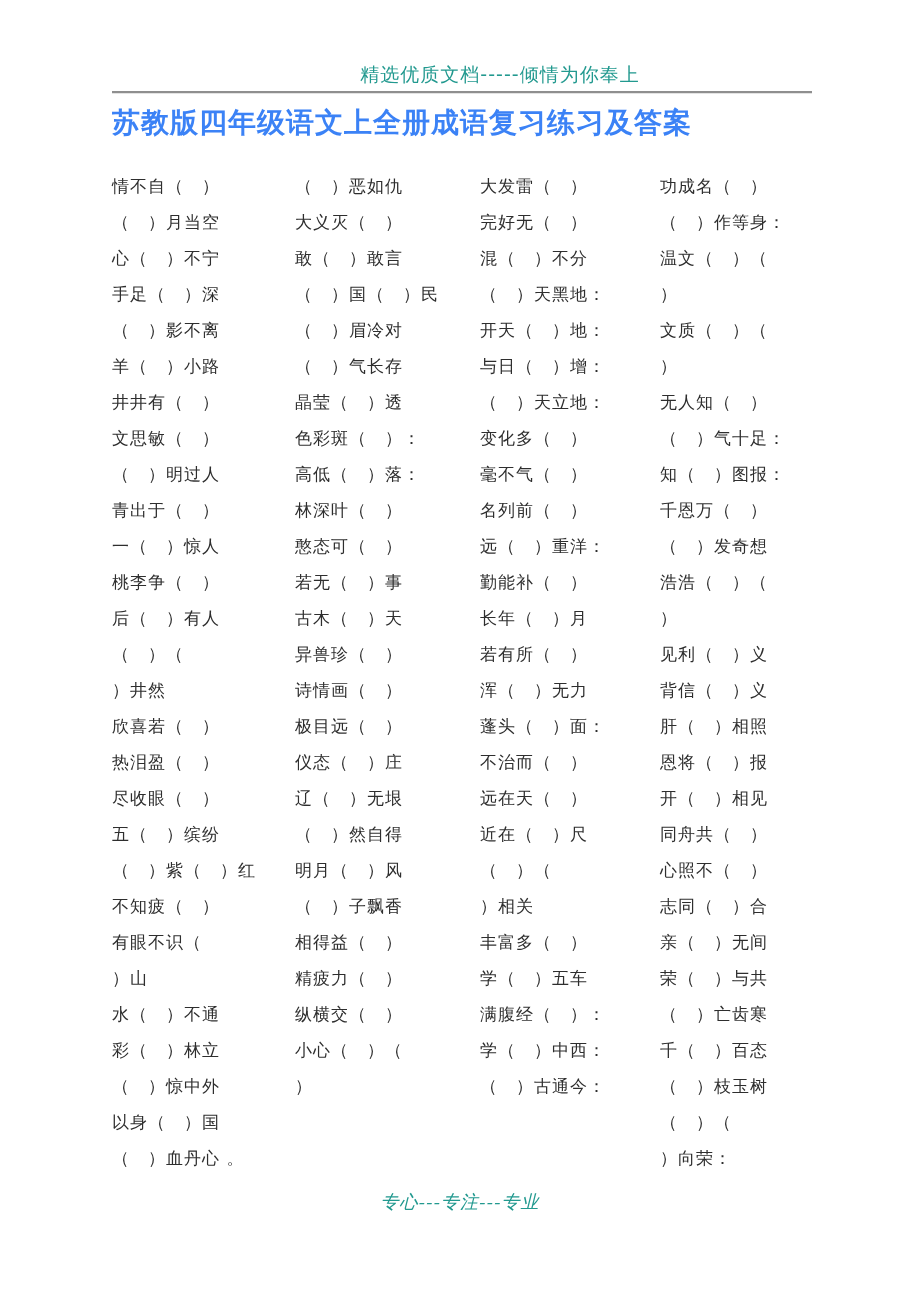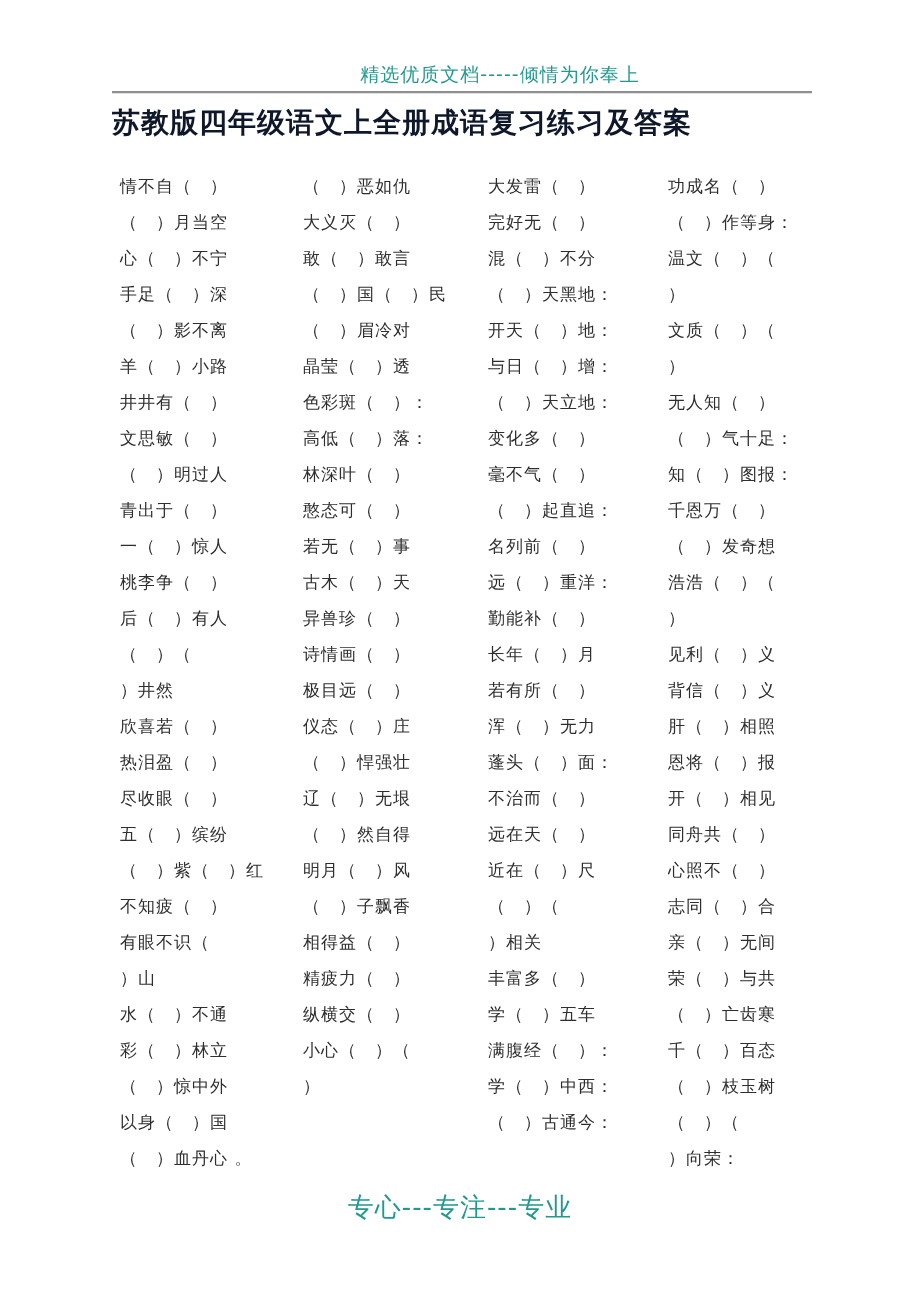--- a/index.html
+++ b/index.html
@@ -26,44 +26,45 @@
   .rule{
     position:absolute;top:91px;left:112px;width:700px;
     height:2px;
     background:var(--rule);
     box-shadow:0 1px 0 #e3e3e3;
   }
   .title{
     position:absolute;top:104px;left:112px;
     font-size:28px;
     font-weight:bold;
-    color:#0f172a;
+    color:#3b82f6;
     letter-spacing:1px;
     white-space:nowrap;
   }
   .grid{
-    position:absolute;top:168px;left:120px;
+    position:absolute;top:168px;left:112px;
     display:grid;
     grid-template-columns:183px 185px 180px 176px;
   }
   .col{display:block;}
   .cell{
     height:36px;
     line-height:36px;
     font-size:17px;
     color:var(--body-text);
     letter-spacing:1px;
     white-space:nowrap;
   }
   .footer{
     position:absolute;top:1190px;left:0;width:920px;
     text-align:center;
-    font-size:26px;
+    font-size:18px;
     color:var(--accent);
     letter-spacing:1px;
+    font-style:italic;
   }
 </style>
 </head>
 <body>
 
 <div class="banner">精选优质文档-----倾情为你奉上</div>
 
 <div class="rule"></div>
 
 <h1 class="title">苏教版四年级语文上全册成语复习练习及答案</h1>
@@ -98,53 +99,52 @@
       <div class="cell">（　）惊中外</div>
       <div class="cell">以身（　）国</div>
       <div class="cell">（　）血丹心 。</div>
     </div>
     <div class="col">
       <div class="cell">（　）恶如仇</div>
       <div class="cell">大义灭（　）</div>
       <div class="cell">敢（　）敢言</div>
       <div class="cell">（　）国（　）民</div>
       <div class="cell">（　）眉冷对</div>
+      <div class="cell">（　）气长存</div>
       <div class="cell">晶莹（　）透</div>
       <div class="cell">色彩斑（　）：</div>
       <div class="cell">高低（　）落：</div>
       <div class="cell">林深叶（　）</div>
       <div class="cell">憨态可（　）</div>
       <div class="cell">若无（　）事</div>
       <div class="cell">古木（　）天</div>
       <div class="cell">异兽珍（　）</div>
       <div class="cell">诗情画（　）</div>
       <div class="cell">极目远（　）</div>
       <div class="cell">仪态（　）庄</div>
-      <div class="cell">（　）悍强壮</div>
       <div class="cell">辽（　）无垠</div>
       <div class="cell">（　）然自得</div>
       <div class="cell">明月（　）风</div>
       <div class="cell">（　）子飘香</div>
       <div class="cell">相得益（　）</div>
       <div class="cell">精疲力（　）</div>
       <div class="cell">纵横交（　）</div>
       <div class="cell">小心（　）（</div>
       <div class="cell">）</div>
     </div>
     <div class="col">
       <div class="cell">大发雷（　）</div>
       <div class="cell">完好无（　）</div>
       <div class="cell">混（　）不分</div>
       <div class="cell">（　）天黑地：</div>
       <div class="cell">开天（　）地：</div>
       <div class="cell">与日（　）增：</div>
       <div class="cell">（　）天立地：</div>
       <div class="cell">变化多（　）</div>
       <div class="cell">毫不气（　）</div>
-      <div class="cell">（　）起直追：</div>
       <div class="cell">名列前（　）</div>
       <div class="cell">远（　）重洋：</div>
       <div class="cell">勤能补（　）</div>
       <div class="cell">长年（　）月</div>
       <div class="cell">若有所（　）</div>
       <div class="cell">浑（　）无力</div>
       <div class="cell">蓬头（　）面：</div>
       <div class="cell">不治而（　）</div>
       <div class="cell">远在天（　）</div>
       <div class="cell">近在（　）尺</div>

